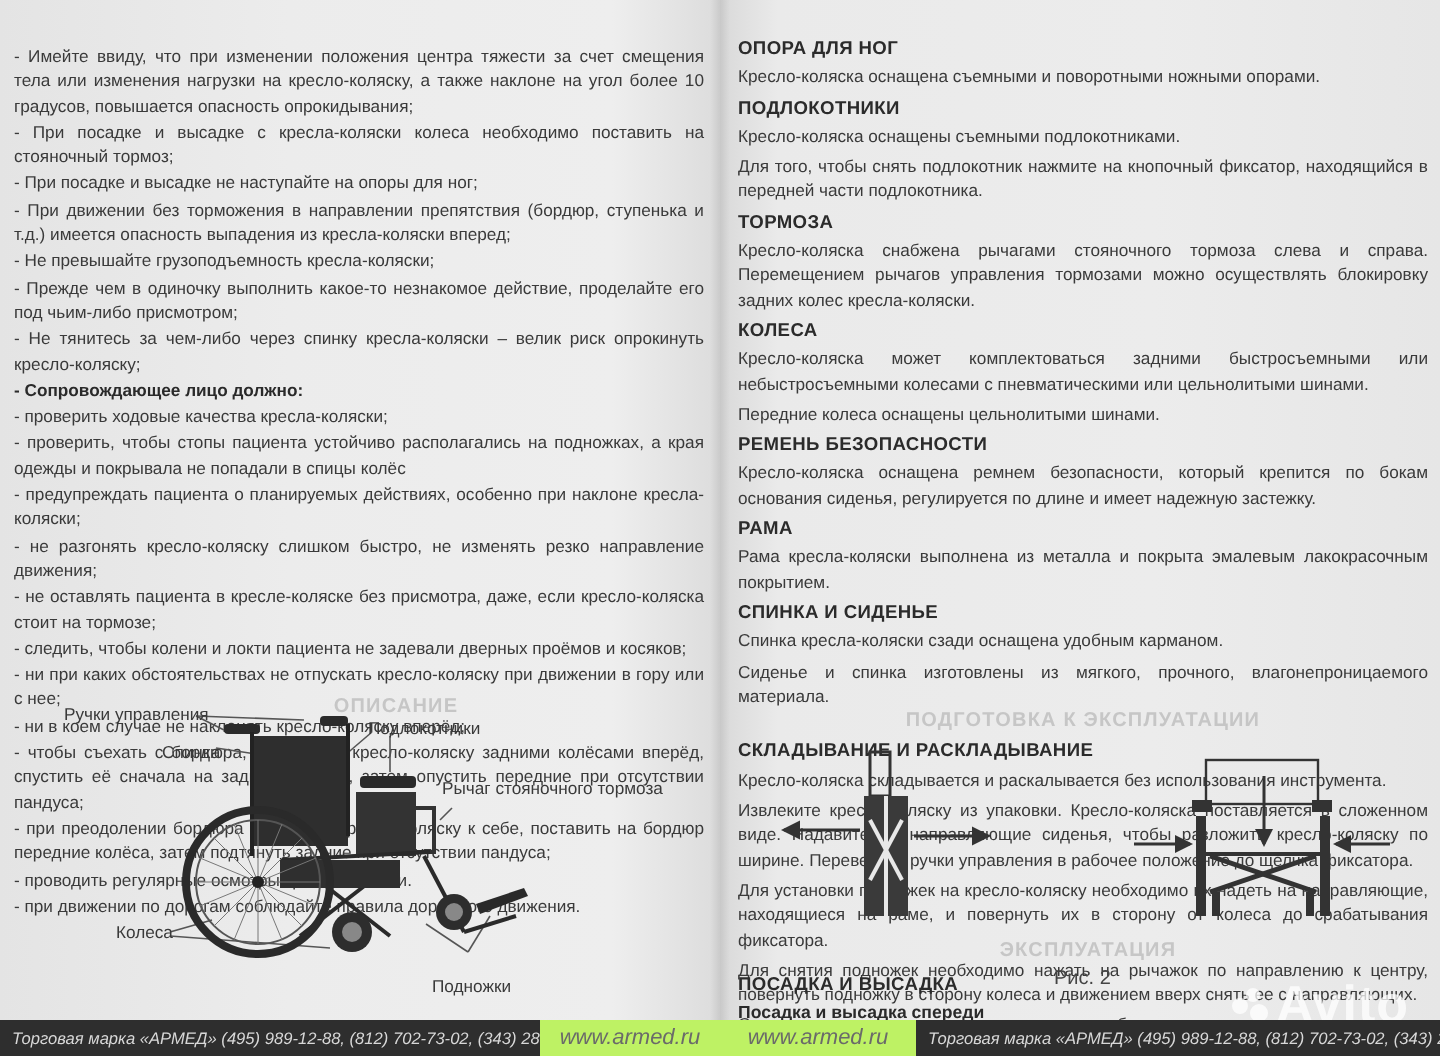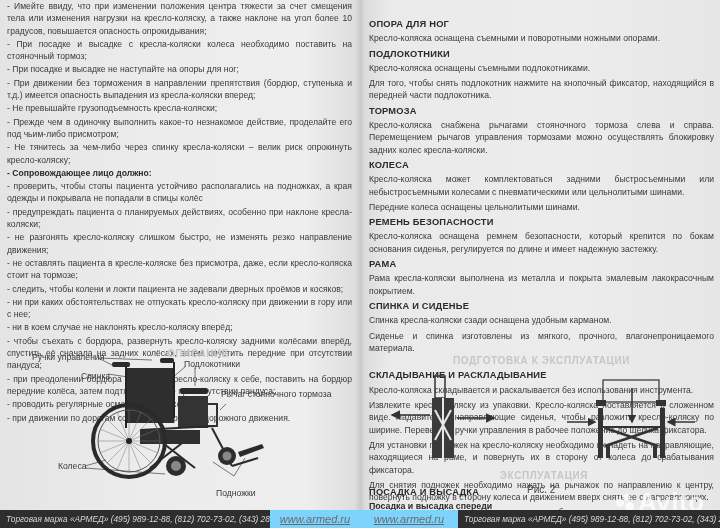--- a/index.html
+++ b/index.html
@@ -18,21 +18,21 @@
   }
   .page-right {
     left:360px; width:360px;
     background:linear-gradient(90deg,#d9d9d9 0%,#eaeaea 8%,#ececec 60%,#e6e6e6 100%);
   }
   .fold {
     position:absolute; left:355px; top:0; width:10px; height:528px;
     background:linear-gradient(90deg,rgba(0,0,0,0) 0%,rgba(0,0,0,0.08) 50%,rgba(0,0,0,0) 100%);
   }
   .text-col { position:absolute; font-size:8.6px; line-height:12.3px; }
-  .left-col { left:7px; top:0; width:345px; }
+  .left-col { left:7px; top:22px; width:345px; }
   .right-col { left:9px; top:16px; width:345px; }
   p { margin:0 0 1px 0; text-align:justify; }
   .bold { font-weight:bold; color:#2a2a2a; }
   .sec-h { font-weight:bold; font-size:9.3px; color:#2b2b2b; margin:2px 0 2px 0; letter-spacing:0.2px; }
   .sec-p { margin-bottom:3px; }
   .center-title {
     text-align:center; font-weight:bold; color:#c6c6c6; font-size:10px;
     letter-spacing:0.6px; margin:0;
   }
   
@@ -43,22 +43,22 @@
   .fig-cap { position:absolute; left:527px; top:484px; font-size:10px; color:#444; }
   .bottom-block { position:absolute; left:369px; top:476px; width:340px; font-size:8.6px; line-height:12px; }
   
   .footer-dark {
     position:absolute; top:510px; height:18px; background:#2e2e2e; color:#d8d8d8;
     font-style:italic; font-size:8.3px; line-height:18px; white-space:nowrap; overflow:hidden;
   }
   .footer-left-dark { left:0; width:270px; padding-left:6px; box-sizing:border-box; }
   .footer-right-dark { left:458px; width:262px; padding-left:6px; box-sizing:border-box; }
   .footer-light {
-    position:absolute; top:510px; height:18px; background:#7dd3fc; color:#6a6a6a;
-    font-style:italic; font-size:11px; line-height:18px; white-space:nowrap; text-align:center;text-decoration:underline;
+    position:absolute; top:510px; height:18px; background:#bef264; color:#6a6a6a;
+    font-style:italic; font-size:11px; line-height:18px; white-space:nowrap; text-align:center;
   }
   .footer-left-light { left:270px; width:90px; }
   .footer-right-light { left:360px; width:98px; }
   .avito {
     position:absolute; left:614px; top:487px; font-size:26px; font-weight:bold; color:rgba(255,255,255,0.75);
     letter-spacing:0.5px;
   }
   .avito-dots { position:absolute; left:616px; top:494px; width:18px; height:18px; }
   .avito-dots span { position:absolute; border-radius:50%; background:rgba(255,255,255,0.75); }
 </style>
@@ -68,20 +68,21 @@
 <div class="page page-left">
   <div class="text-col left-col">
     <p>- Имейте ввиду, что при изменении положения центра тяжести за счет смещения тела или изменения нагрузки на кресло-коляску, а также наклоне на угол более 10 градусов, повышается опасность опрокидывания;</p>
     <p>- При посадке и высадке с кресла-коляски колеса необходимо поставить на стояночный тормоз;</p>
     <p>- При посадке и высадке не наступайте на опоры для ног;</p>
     <p>- При движении без торможения в направлении препятствия (бордюр, ступенька и т.д.) имеется опасность выпадения из кресла-коляски вперед;</p>
     <p>- Не превышайте грузоподъемность кресла-коляски;</p>
     <p>- Прежде чем в одиночку выполнить какое-то незнакомое действие, проделайте его под чьим-либо присмотром;</p>
     <p>- Не тянитесь за чем-либо через спинку кресла-коляски – велик риск опрокинуть кресло-коляску;</p>
     <p class="bold">- Сопровождающее лицо должно:</p>
+    <p>- проверить ходовые качества кресла-коляски;</p>
     <p>- проверить, чтобы стопы пациента устойчиво располагались на подножках, а края одежды и покрывала не попадали в спицы колёс</p>
     <p>- предупреждать пациента о планируемых действиях, особенно при наклоне кресла-коляски;</p>
     <p>- не разгонять кресло-коляску слишком быстро, не изменять резко направление движения;</p>
     <p>- не оставлять пациента в кресле-коляске без присмотра, даже, если кресло-коляска стоит на тормозе;</p>
     <p>- следить, чтобы колени и локти пациента не задевали дверных проёмов и косяков;</p>
     <p>- ни при каких обстоятельствах не отпускать кресло-коляску при движении в гору или с нее;</p>
     <p>- ни в коем случае не наклонять кресло-коляску вперёд;</p>
     <p>- чтобы съехать с бордюра, развернуть кресло-коляску задними колёсами вперёд, спустить её сначала на задних колёсах, затем опустить передние при отсутствии пандуса;</p>
     <p>- при преодолении бордюра наклонить кресло-коляску к себе, поставить на бордюр передние колёса, затем подтянуть задние при отсутствии пандуса;</p>
     <p>- проводить регулярные осмотры кресла-коляски.</p>

